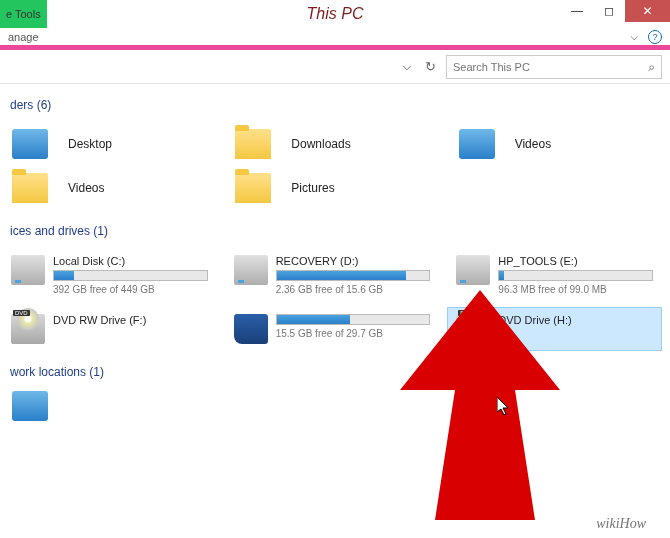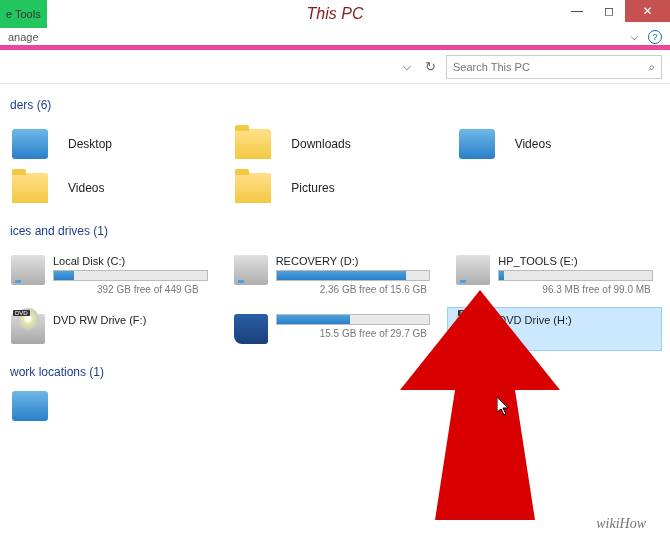--- a/index.html
+++ b/index.html
@@ -38,21 +38,21 @@
 .hdd-icon { background: linear-gradient(#e0e0e0, #aeaeae); border-radius: 2px; position: relative; }
 .hdd-icon::after { content: ""; position: absolute; bottom: 2px; left: 4px; width: 6px; height: 3px; background: #4aa3df; }
 .dvd-icon { background: linear-gradient(#d8d8d8, #a8a8a8); border-radius: 2px; position: relative; }
 .dvd-icon::before { content: ""; position: absolute; top: -6px; left: 6px; width: 22px; height: 22px; background: radial-gradient(circle, #fff 15%, #e8e8a8 30%, #c8c8c8 70%); border-radius: 50%; }
 .dvd-label { position: absolute; top: -4px; left: 2px; font-size: 6px; background: #333; color: #fff; padding: 0 2px; border-radius: 1px; }
 .sd-icon { background: linear-gradient(#2a5fa8, #1a3f78); border-radius: 3px 3px 3px 8px; position: relative; }
 .drive-text { flex: 1; font-size: 11px; color: #222; }
 .drive-name { margin-bottom: 3px; }
 .drive-bar { width: 100%; height: 11px; background: #e8e8e8; border: 1px solid #bbb; margin-bottom: 3px; }
 .drive-fill { height: 100%; background: linear-gradient(#4aa3df, #2a7fc9); }
-.drive-info { font-size: 10px; color: #777; margin-left: 44px; }
+.drive-info { font-size: 10px; color: #777; }
 .network-item { padding: 8px 12px; }
 .net-icon { width: 36px; height: 30px; background: linear-gradient(#6fb8e8, #2a7fc9); border-radius: 3px; }
 .arrow { position: absolute; left: 380px; top: 290px; pointer-events: none; }
 .watermark { position: absolute; right: 24px; bottom: 6px; font-size: 14px; color: #737373; font-style: italic; font-family: Georgia, serif; }
 .cursor { position: absolute; left: 497px; top: 397px; pointer-events: none; }
 </style>
 </head>
 <body>
 
 <div class="titlebar">

